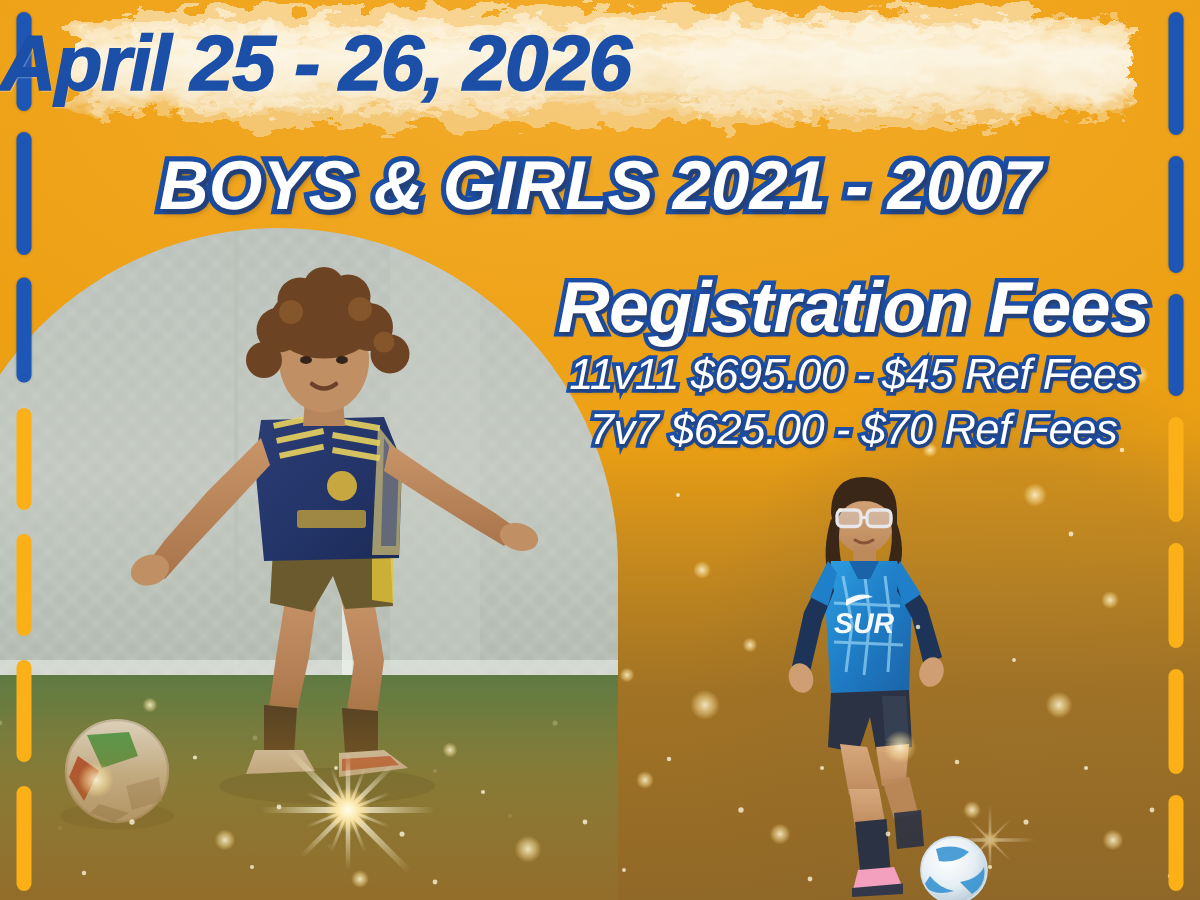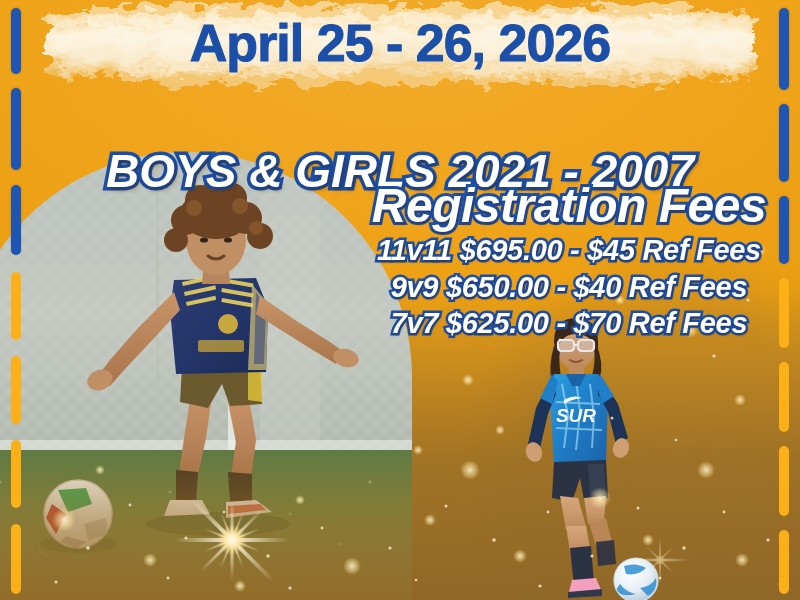--- a/index.html
+++ b/index.html
@@ -126,23 +126,24 @@
     top: 312px;
     width: 176px;
     height: 288px;
   }
 
   
   .title-date {
     position: absolute;
     left: 0; right: 0;
     top: 13px;
-    text-align: center;
+    text-align: left;
     font-size: 52px;
     font-weight: bold;
+    font-style: italic;
     letter-spacing: -1px;
     color: #1b4fa8;
     -webkit-text-stroke: 1px #1b4fa8;
     text-shadow: 1px 1px 0 rgba(255,255,255,.25);
     white-space: nowrap;
   }
 
   .title-ages {
     position: absolute;
     left: 0; right: 0;
@@ -152,21 +153,20 @@
     font-weight: bold;
     font-style: italic;
     letter-spacing: 0px;
     color: #ffffff;
     white-space: nowrap;
     -webkit-text-stroke: 7px #1b4fa8;
     paint-order: stroke fill;
     text-shadow:
       0 0 2px #1b4fa8,
       2px 3px 4px rgba(60,30,0,.45);
-    margin-top: 48px;
   }
 
   .fees-block {
     position: absolute;
     left: 360px;
     top: 180px;
     width: 418px;
     text-align: center;
   }
   .fees-heading {
@@ -176,21 +176,21 @@
     color: #ffffff;
     -webkit-text-stroke: 6px #1b4fa8;
     paint-order: stroke fill;
     letter-spacing: -.5px;
     line-height: 1.08;
     white-space: nowrap;
     text-shadow: 1px 2px 3px rgba(60,30,0,.4);
   }
   .fee-line {
     font-size: 29px;
-    font-weight: bold;
+    font-weight: normal;
     font-style: italic;
     color: #ffffff;
     -webkit-text-stroke: 5px #1b4fa8;
     paint-order: stroke fill;
     letter-spacing: -.3px;
     line-height: 1.27;
     white-space: nowrap;
     text-shadow: 1px 2px 3px rgba(60,30,0,.4);
   }
 </style>
@@ -569,17 +569,16 @@
     <div class="dash yellow" style="top:530px;height:64px;"></div>
   </div>
 
   <div class="title-date">April 25 - 26, 2026</div>
 
   <div class="title-ages">BOYS &amp; GIRLS 2021 - 2007</div>
 
   <div class="fees-block">
     <div class="fees-heading">Registration Fees</div>
     <div class="fee-line">11v11 $695.00 - $45 Ref Fees</div>
-    <div class="fee-line">9v9 $650.00 - $40 Ref Fees</div>
     <div class="fee-line">7v7 $625.00 - $70 Ref Fees</div>
   </div>
 
 </div>
 
 </body></html>

